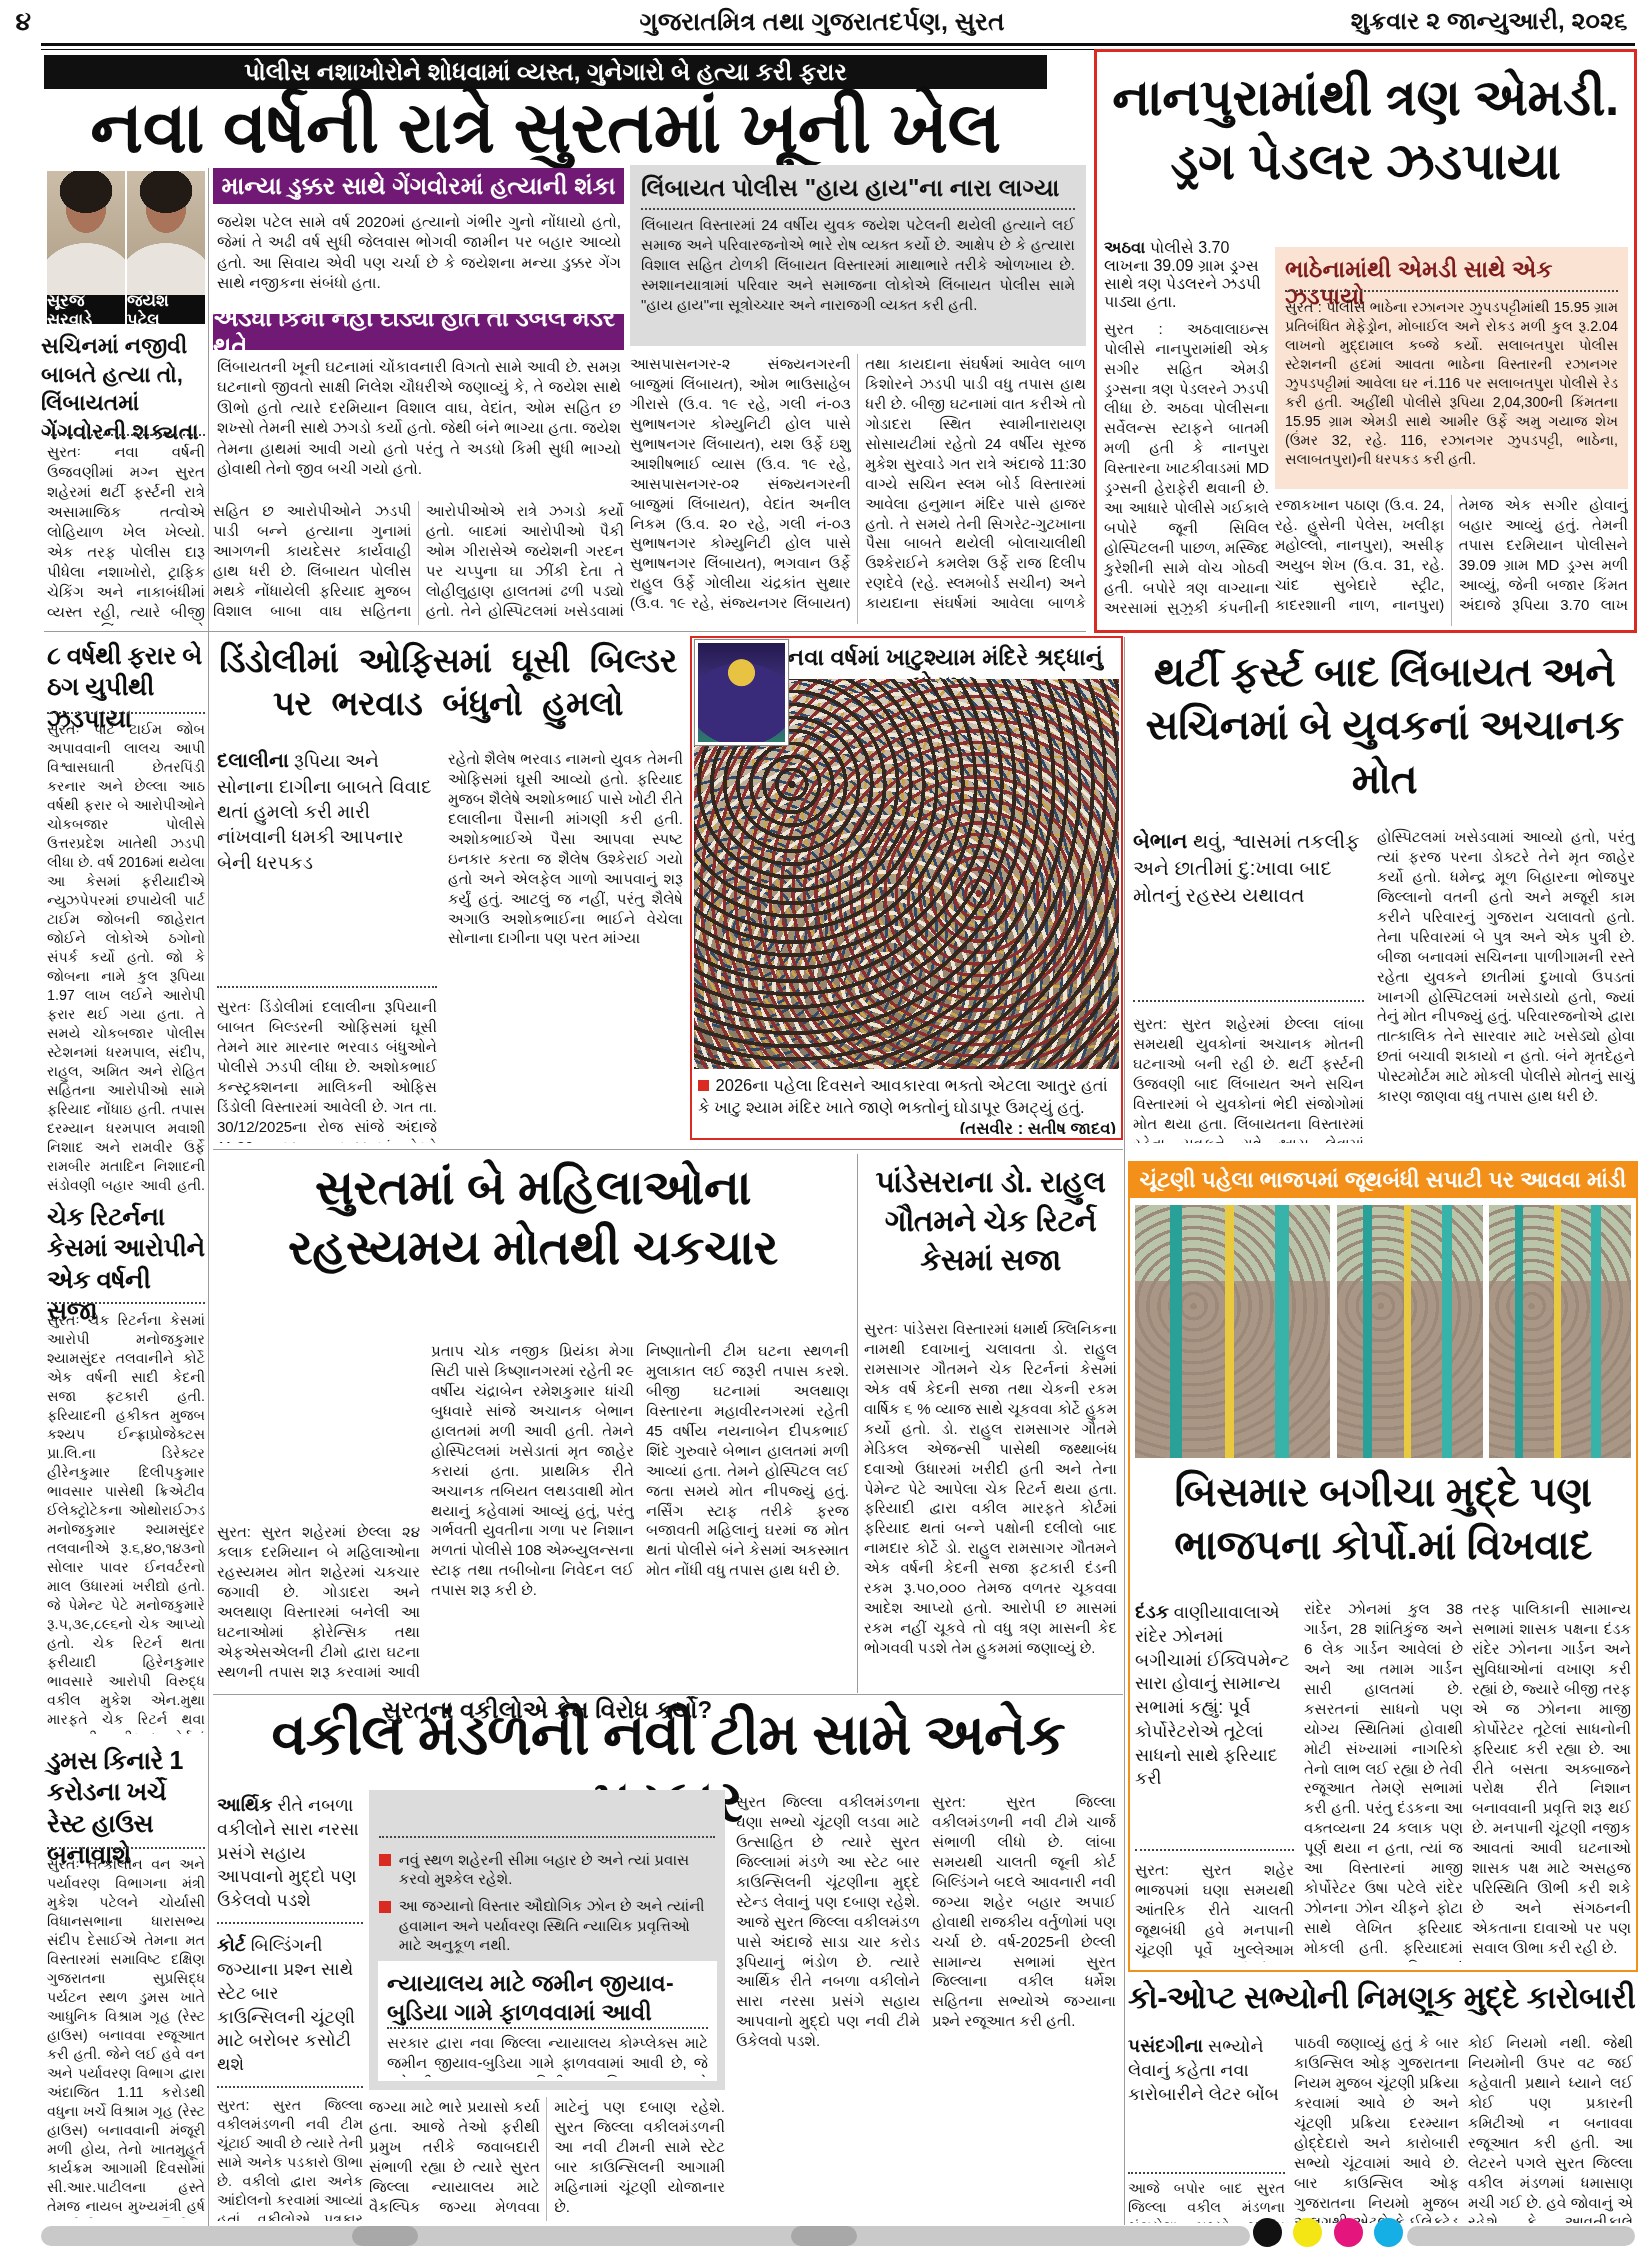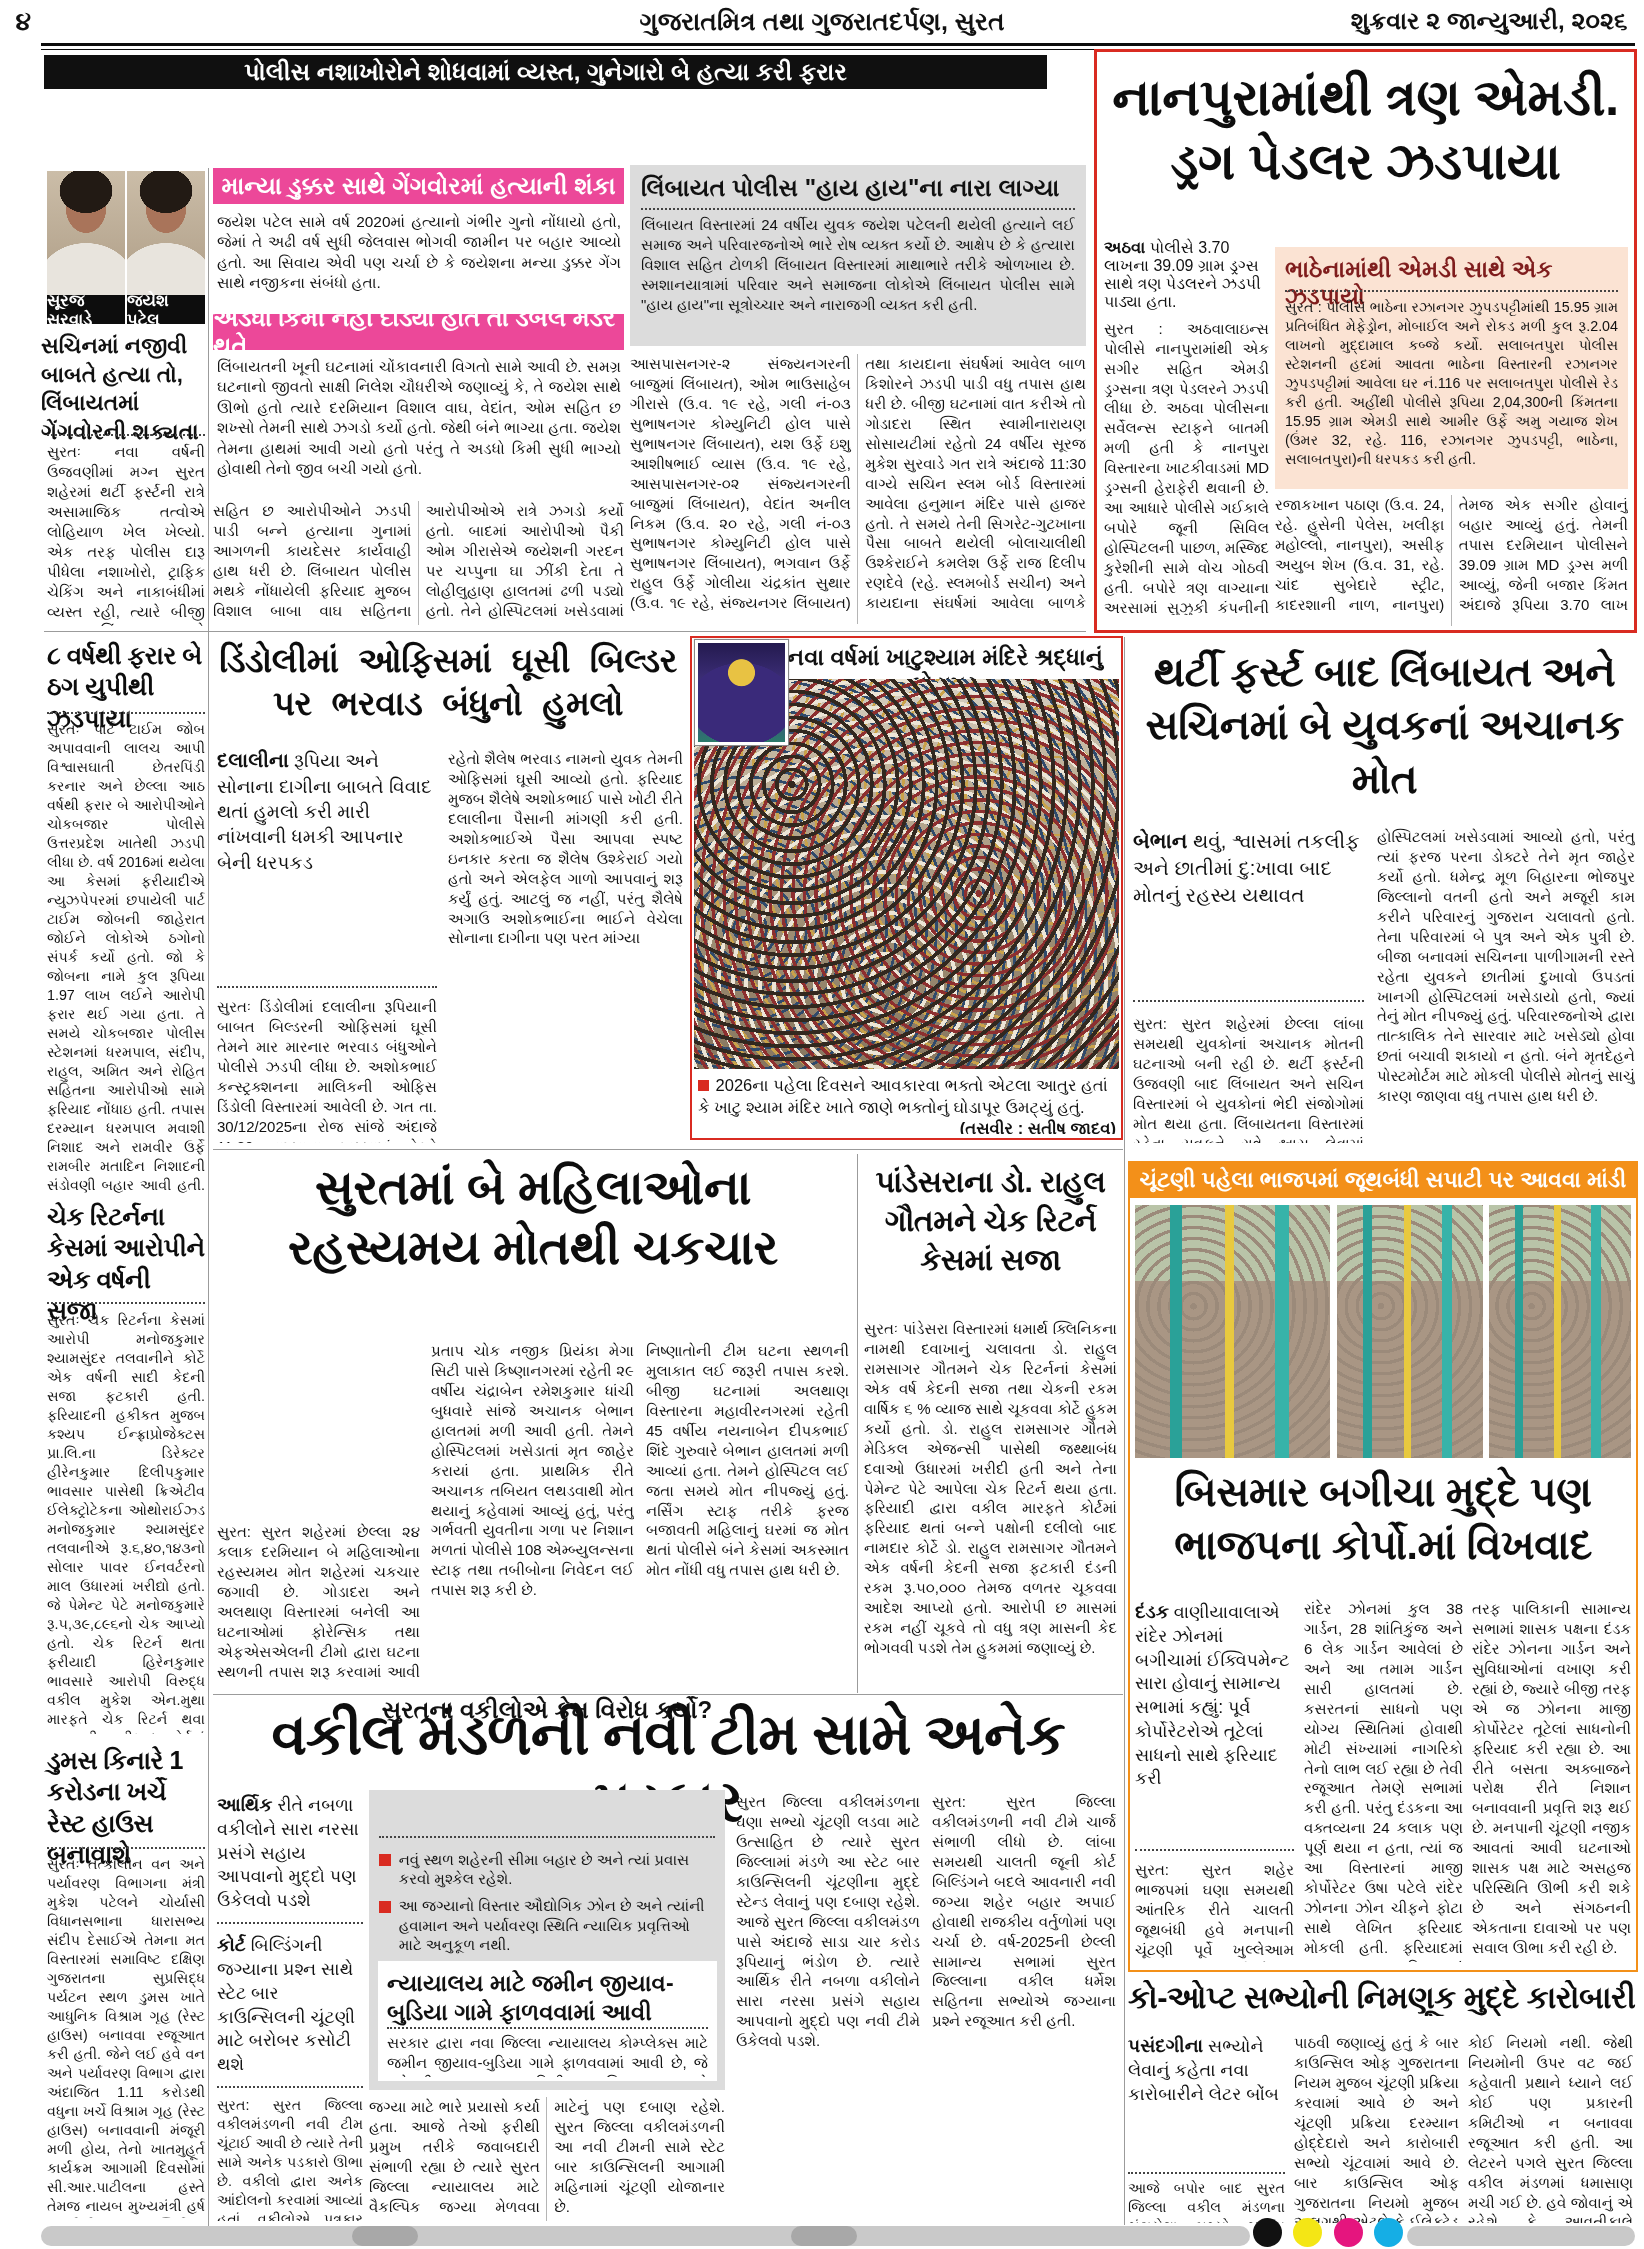--- a/index.html
+++ b/index.html
@@ -6,21 +6,21 @@
   #page{position:relative;width:1644px;height:2250px;background:#ffffff;overflow:hidden;
         font-family:"Liberation Sans","DejaVu Sans",sans-serif;color:#111;}
   .abs{position:absolute;}
   .bold{font-weight:bold;}
   .center{text-align:center;}
   .body-txt{font-size:15px;line-height:1.33;text-align:justify;overflow:hidden;}
   .headline{font-weight:bold;color:#0d0d0d;letter-spacing:-0.5px;}
   .dotted{border-bottom:2.2px dotted #444;}
   .vrule{width:1.1px;background:#9b9b9b;}
   .hrule{height:1.1px;background:#9b9b9b;}
-  .navy-bar{background:#ec4899;color:#fff;font-weight:bold;display:flex;align-items:center;justify-content:center;}
+  .navy-bar{background:#701a75;color:#fff;font-weight:bold;display:flex;align-items:center;justify-content:center;}
   .gray-box{background:#dcdcdc;}
   .peach-box{background:#fbe3d3;}
   .name-bar{background:#0d0d0d;color:#fff;font-weight:bold;display:flex;align-items:center;justify-content:center;font-size:18.7px;}
   .cols2{column-count:2;column-gap:14.3px;column-rule:0.5px solid #b5b5b5;}
   .bullet-row{display:flex;gap:7.7px;margin:7.7px 0;}
   .bullet-sq{width:12px;height:12px;background:#d92b21;flex:0 0 12px;margin-top:4.4px;}
   .mugshot{background:
      radial-gradient(ellipse 34% 18% at 50% 16%, #221a14 0 99%, transparent 100%),
      radial-gradient(ellipse 26% 20% at 50% 30%, #a9745a 0 99%, transparent 100%),
      radial-gradient(ellipse 60% 30% at 50% 88%, #e8e4dd 0 99%, transparent 100%),
@@ -49,20 +49,21 @@
 
 <div id="page">
 
   <div class="abs bold" style="left:15.4px;top:6.6px;font-size:25px;">૪</div>
   <div class="abs bold center" style="left:0;top:6.6px;width:1644px;font-size:25px;">ગુજરાતમિત્ર તથા ગુજરાતદર્પણ, સુરત</div>
   <div class="abs bold" style="right:16.5px;top:6.6px;font-size:24px;">શુક્રવાર ૨ જાન્યુઆરી, ૨૦૨૬</div>
   <div class="abs" style="left:41px;top:43px;width:1594px;height:2.7px;background:#0d0d0d;"></div>
   <div class="abs" style="left:41px;top:49px;width:1594px;height:1.1px;background:#0d0d0d;"></div>
 
   <div class="abs" style="left:44px;top:55px;width:1003px;height:34px;background:#101010;color:#fff;display:flex;align-items:center;justify-content:center;font-weight:bold;font-size:24px;">પોલીસ નશાખોરોને શોધવામાં વ્યસ્ત, ગુનેગારો બે હત્યા કરી ફરાર</div>
+  <div class="abs headline center" style="left:44px;top:91px;width:1003px;font-size:71px;line-height:1.05;">નવા વર્ષની રાત્રે સુરતમાં ખૂની ખેલ</div>
 
   <div class="abs mugshot" style="left:47px;top:171px;width:78px;height:124px;"></div>
   <div class="abs name-bar" style="left:47px;top:295px;width:78px;height:29px;font-size:16.5px;">સૂરજ સુરવાડે</div>
   <div class="abs mugshot" style="left:127px;top:171px;width:78px;height:124px;"></div>
   <div class="abs name-bar" style="left:127px;top:295px;width:78px;height:29px;font-size:16.5px;">જયેશ પટેલ</div>
   <div class="abs bold" style="left:41px;top:332px;width:158px;font-size:22px;line-height:1.3;">સચિનમાં નજીવી બાબતે હત્યા તો, લિંબાયતમાં ગેંગવોરની શક્યતા</div>
   <div class="abs dotted" style="left:47px;top:434px;width:158px;"></div>
   <div class="abs body-txt" style="left:47px;top:442px;width:158px;height:184px;">સુરતઃ નવા વર્ષની ઉજવણીમાં મગ્ન સુરત શહેરમાં થર્ટી ફર્સ્ટની રાત્રે અસામાજિક તત્વોએ લોહિયાળ ખેલ ખેલ્યો. એક તરફ પોલીસ દારૂ પીધેલા નશાખોરો, ટ્રાફિક ચેકિંગ અને નાકાબંધીમાં વ્યસ્ત રહી, ત્યારે બીજી તરફ લિંબાયત અને સચીન વિસ્તારમાં ચપ્પુના ઘા ઝીંકી બે યુવકોની હત્યા કરવામાં આવી હતી. એક જ રાતમાં બે ખૂની ઘટનાએ શહેરની કાયદો-વ્યવસ્થા પર ગંભીર સવાલો ઉભા કરી દીધા છે. બીજી તરફ લિંબાયત પોલીસે કિશોર સહિત છ જ્યારે સચિન પોલીસે કિશોર</div>
 
   <div class="abs navy-bar" style="left:213px;top:168px;width:411px;height:36px;font-size:24px;">માન્યા ડુક્કર સાથે ગેંગવોરમાં હત્યાની શંકા</div>

